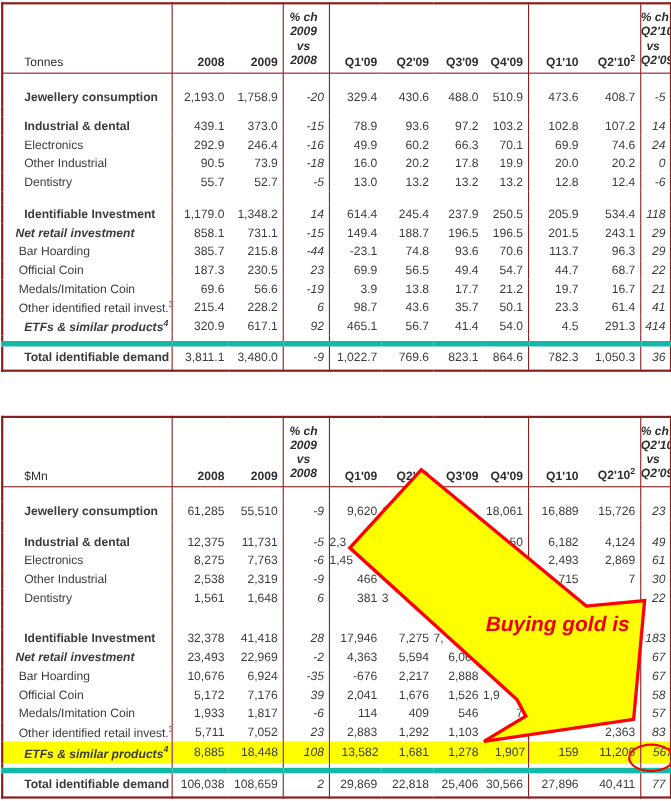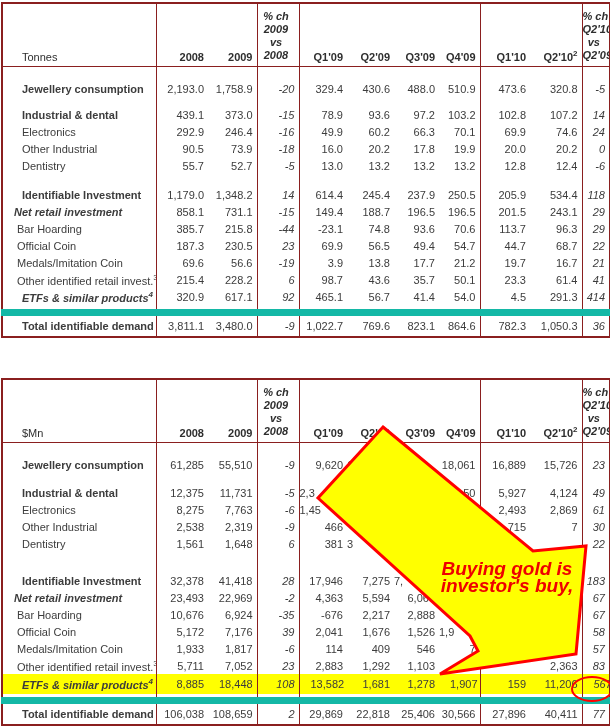--- a/index.html
+++ b/index.html
@@ -19,21 +19,21 @@
   table.gt td:nth-child(3),
   table.gt td:nth-child(4),
   table.gt td:nth-child(8),
   table.gt td:nth-child(10){border-right:1px solid #8a1f1f;}
   
   table.gt td:nth-child(4),
   table.gt td:nth-child(11){font-style:italic;}
   tr.hdr td{vertical-align:bottom;font-weight:bold;padding-bottom:3px;border-bottom:1px solid #8a1f1f;color:#2e2e2e;}
   tr.hdr td:first-child{font-weight:normal;}
   .pchhead{font-weight:bold;font-style:italic;text-align:center;line-height:13px;padding-bottom:1px;}
-  tr.total td{border-top:7px solid #14b8a6;font-weight:normal;margin-left:27px;}
+  tr.total td{border-top:5px solid #14b8a6;font-weight:normal;margin-left:27px;}
   tr.total td:first-child{font-weight:bold;}
   td.lb{font-weight:bold;}
   td.lbi{font-weight:bold;font-style:italic;}
   td.ind1{padding-left:11px !important;}
   td.ind2{padding-left:14px !important;}
   td.al{text-align:left !important;padding-left:3px;}
   tr.hl td{background:#ffff00;padding-left:11px;}
   sup{font-size:8px;}
   .overlay{position:absolute;left:0;top:0;pointer-events:none;}
   .arrow-text{
@@ -104,21 +104,21 @@
         <tr style="height: 17px;">
           <td class="lb"><span>Jewellery consumption</span></td>
           <td>2,193.0</td>
           <td>1,758.9</td>
           <td>-20</td>
           <td>329.4</td>
           <td>430.6</td>
           <td>488.0</td>
           <td>510.9</td>
           <td>473.6</td>
-          <td>320.8</td>
+          <td>408.7</td>
           <td>-5</td>
         </tr>
         <tr style="height: 9px;">
           <td></td>
           <td></td>
           <td></td>
           <td></td>
           <td></td>
           <td></td>
           <td></td>
@@ -397,21 +397,21 @@
         </tr>
         <tr style="height: 17px;">
           <td class="lb"><span>Industrial &amp; dental</span></td>
           <td>12,375</td>
           <td>11,731</td>
           <td>-5</td>
           <td class="al">2,3</td>
           <td></td>
           <td></td>
           <td>50</td>
-          <td>5,927</td>
+          <td>6,182</td>
           <td>4,124</td>
           <td>49</td>
         </tr>
         <tr style="height: 17px;">
           <td><span>Electronics</span></td>
           <td>8,275</td>
           <td>7,763</td>
           <td>-6</td>
           <td class="al">1,45</td>
           <td></td>
@@ -580,16 +580,15 @@
       </tbody>
     </table>
   </div>
 
 <svg class="overlay" width="610" height="728">
   <polygon points="383,427 533,551 586,546 576,654 440,674 478,651 470,636 318,498" fill="#ffff00" stroke="#ff0000" stroke-width="3" stroke-linejoin="miter"></polygon>
 </svg>
 
 <div class="arrow-text" style="color: rgb(238, 0, 0);">
   <span style="display:block">Buying gold is</span>
-  <span style="display:block">investor's buy,</span>
 </div>
 
 <div class="circ" style="left: 571px; top: 676px; width: 38px; height: 22px; border-color: rgb(255, 0, 0);"></div>
 
 </body></html>

